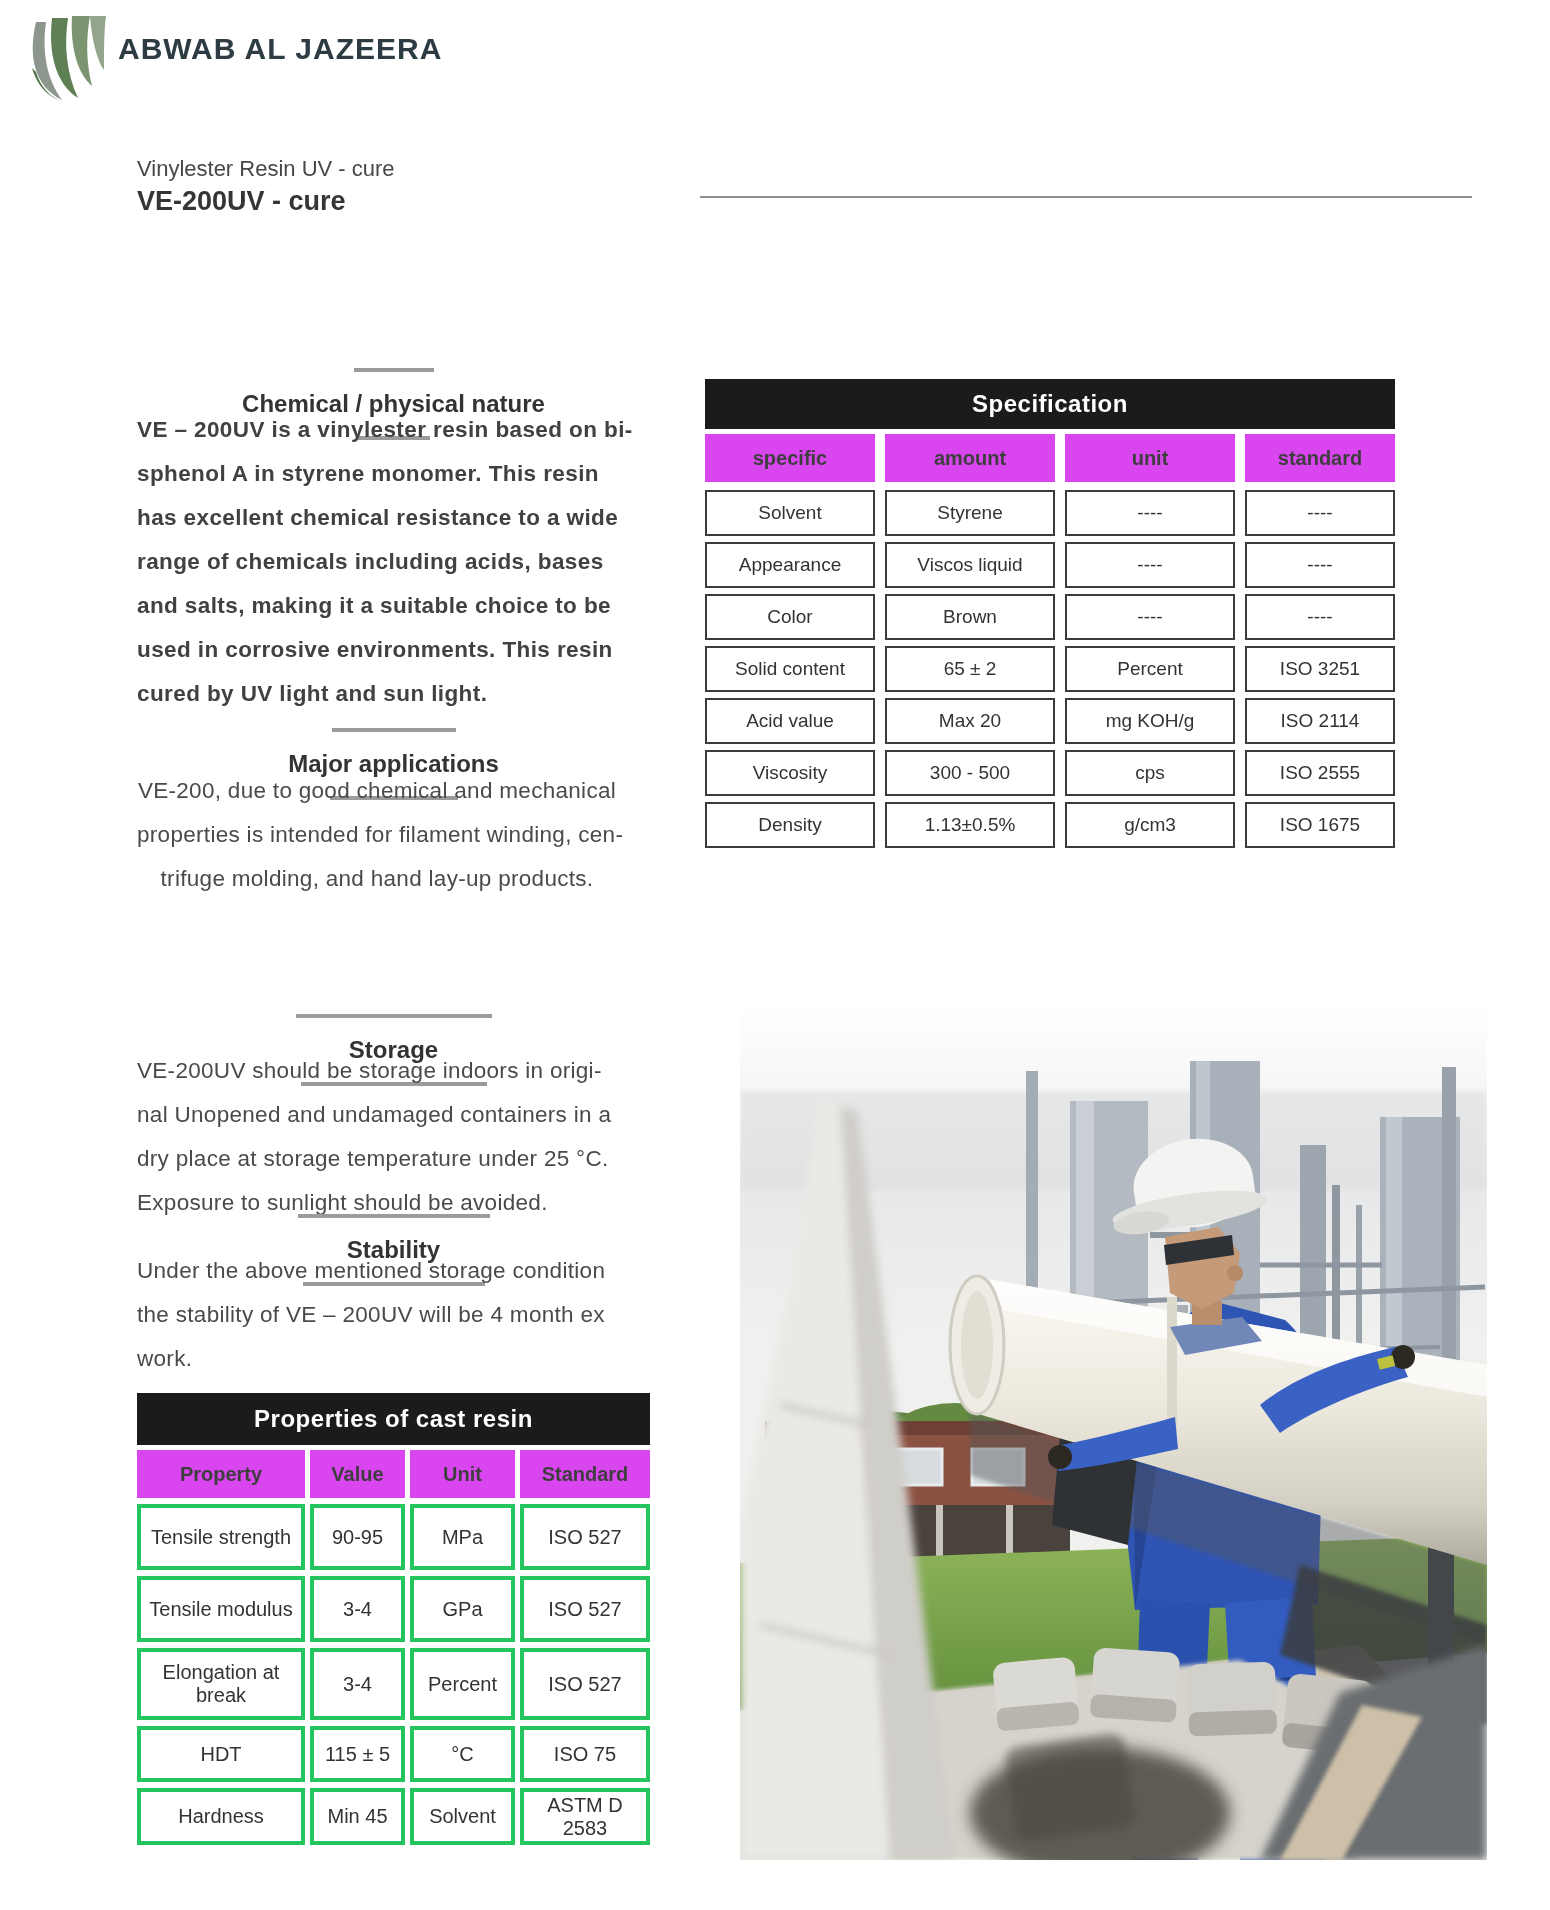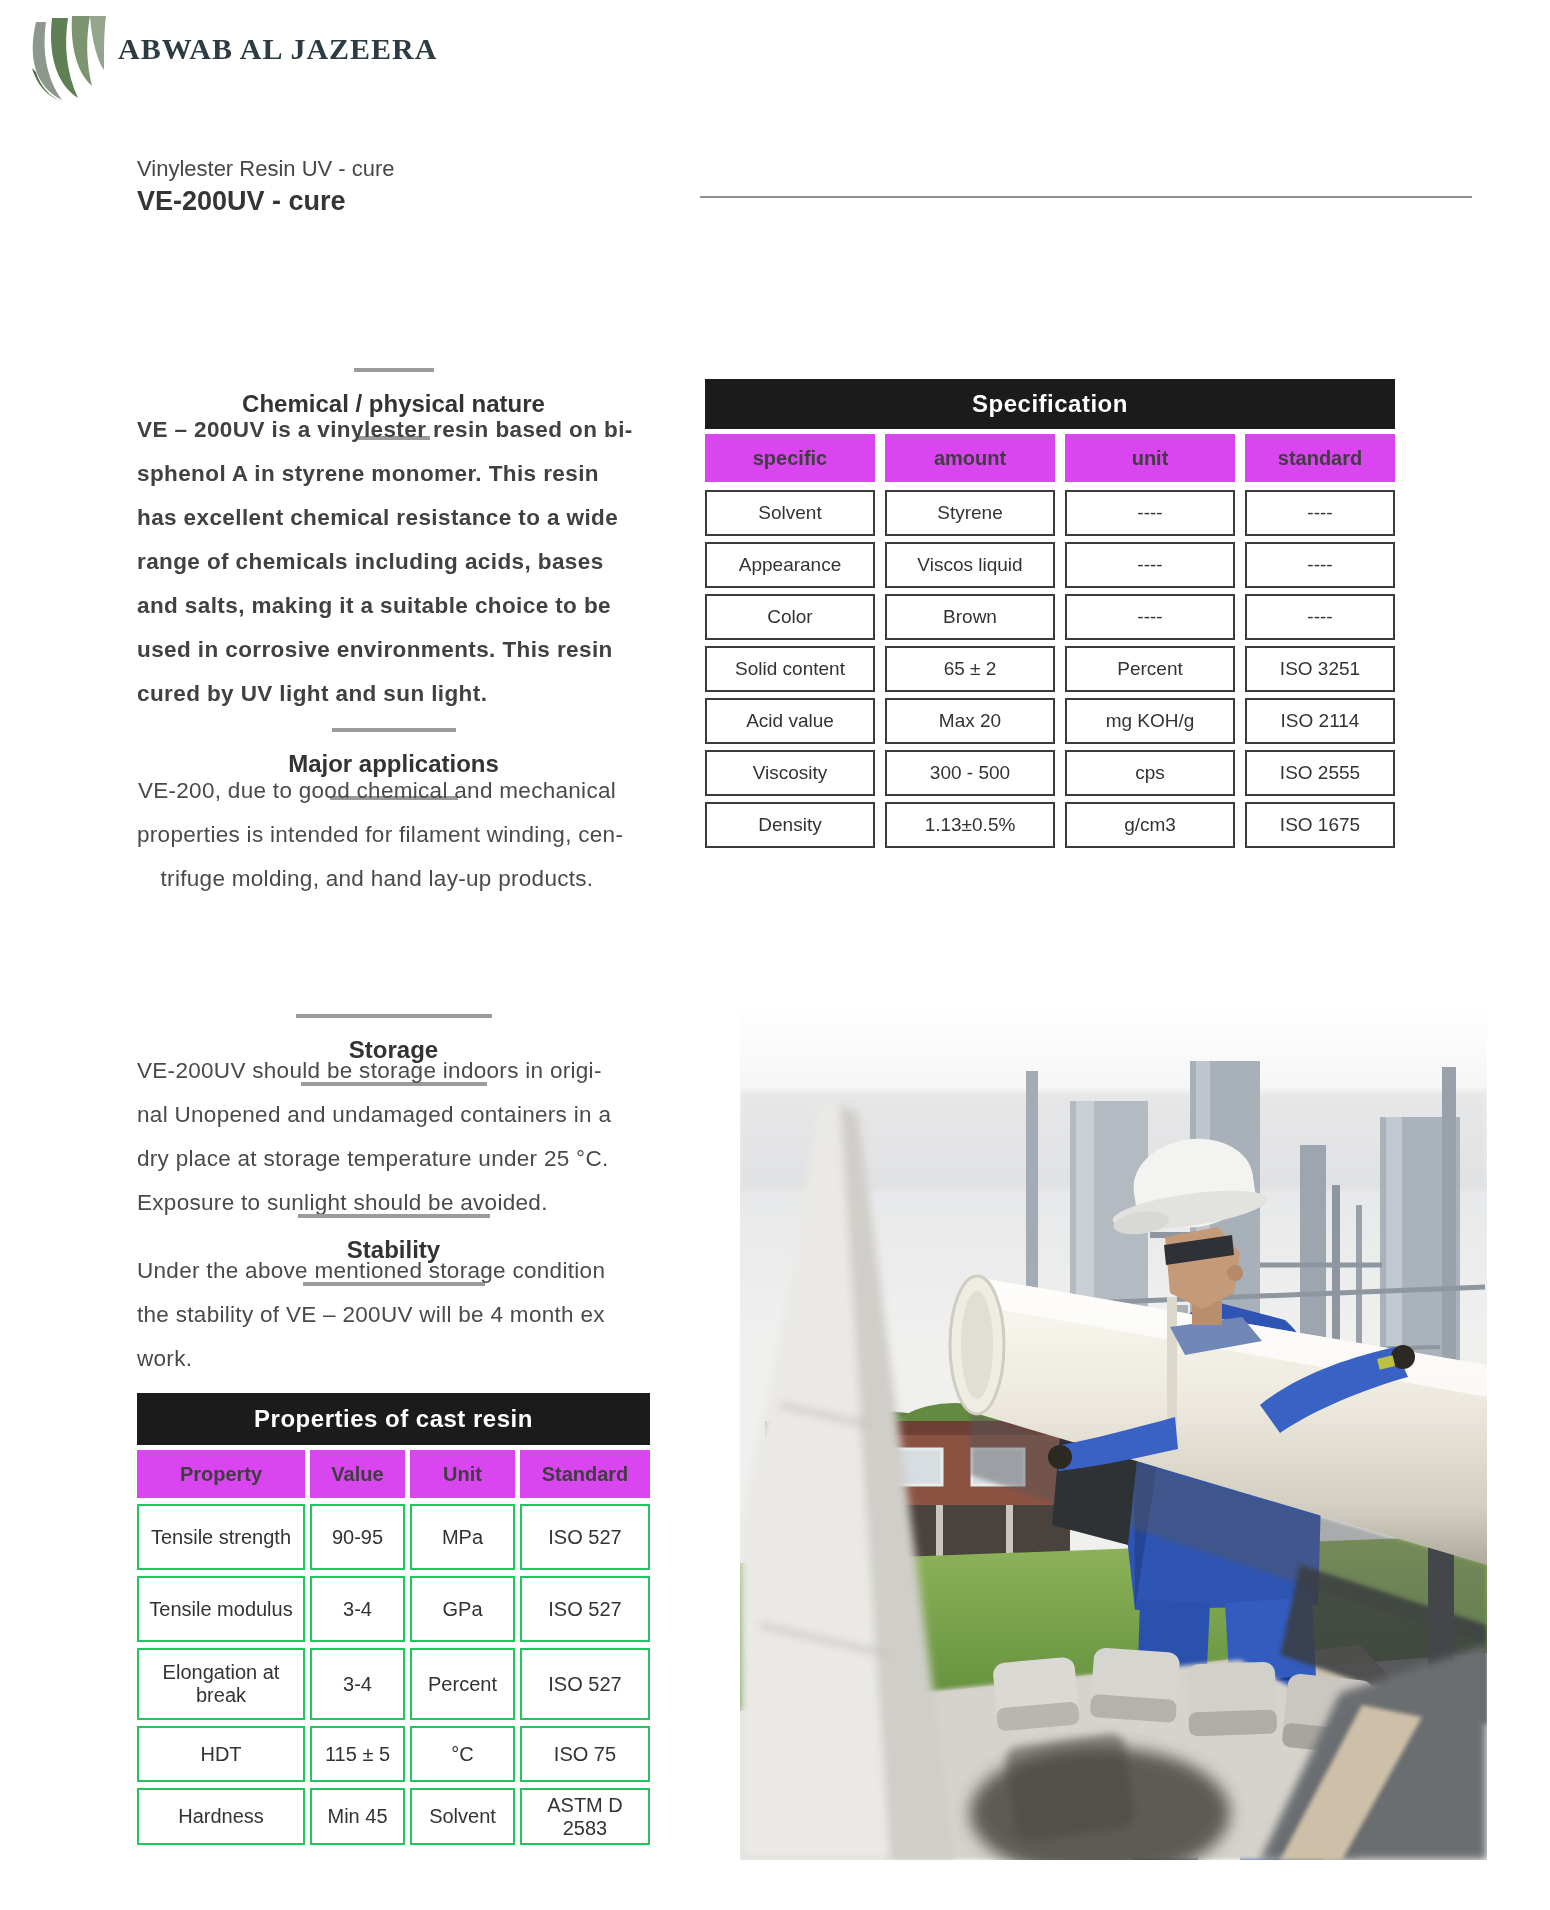--- a/index.html
+++ b/index.html
@@ -2,21 +2,21 @@
 <html><head>
 <meta charset="utf-8">
 <style>
   html,body{margin:0;padding:0;background:#ffffff;}
   .page{position:relative;width:1550px;height:1910px;background:#ffffff;overflow:hidden;
         font-family:"Liberation Sans", sans-serif;color:#3f3f3f;}
 
   
   .brand-logo{position:absolute;left:22px;top:8px;width:84px;height:96px;}
   .brand-name{position:absolute;left:118px;top:32px;font-size:30px;font-weight:800;
-              letter-spacing:1px;color:#2d3b42;font-family:Liberation Serif, serif;}
+              letter-spacing:1px;color:#2d3b42;}
   .top-rule{position:absolute;left:700px;top:196px;width:772px;height:2px;background:#8f8f8f;}
 
   
   .subtitle{position:absolute;left:137px;top:156px;font-size:22px;color:#474747;}
   .page-title{position:absolute;left:137px;top:186px;font-size:27px;font-weight:bold;color:#353535;}
 
   
   .sec-heading{position:absolute;left:137px;width:513px;display:flex;align-items:center;
                justify-content:center;gap:18px;flex-direction:column;}
   .sec-heading .hline{height:4px;background:#9b9b9b;flex:0 0 auto;}
@@ -51,21 +51,21 @@
   .spec .thead .hcell{height:48px;}
   .spec .tbody{margin-top:8px;row-gap:6px;border-radius:13px;}
   .spec .trow{height:46px;}
   .spec .cell{border:2px solid #3b3b3b;font-size:19px;}
 
   .props{left:137px;top:1393px;width:513px;}
   .props .black-bar{height:52px;line-height:52px;}
   .props .thead,.props .trow{grid-template-columns:168px 95px 105px 130px;column-gap:5px;}
   .props .thead .hcell{height:48px;}
   .props .tbody{margin-top:6px;row-gap:6px;}
-  .props .cell{border:2px solid #22c55e;font-size:20px;line-height:23px;padding:0 1px;}
+  .props .cell{border:4px solid #22c55e;font-size:20px;line-height:23px;padding:0 1px;}
   .props .trow:nth-child(1){height:66px;}
   .props .trow:nth-child(2){height:66px;}
   .props .trow:nth-child(3){height:72px;}
   .props .trow:nth-child(4){height:56px;}
   .props .trow:nth-child(5){height:57px;}
 
   
   .photo{position:absolute;left:740px;top:1005px;width:747px;height:855px;}
 </style>
 </head>

